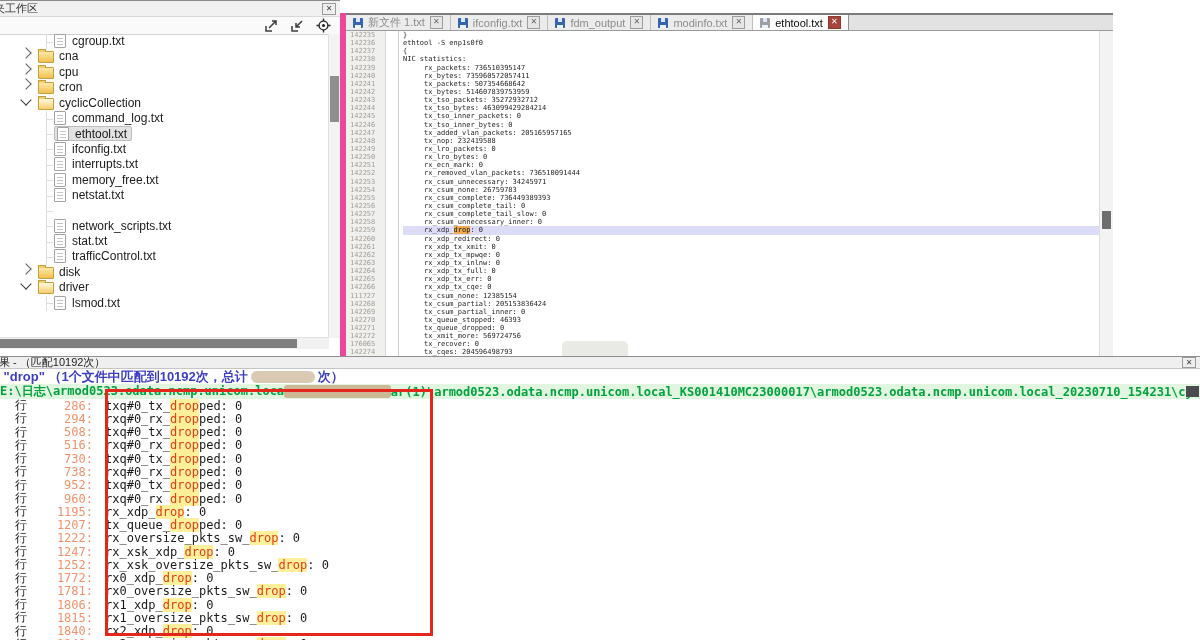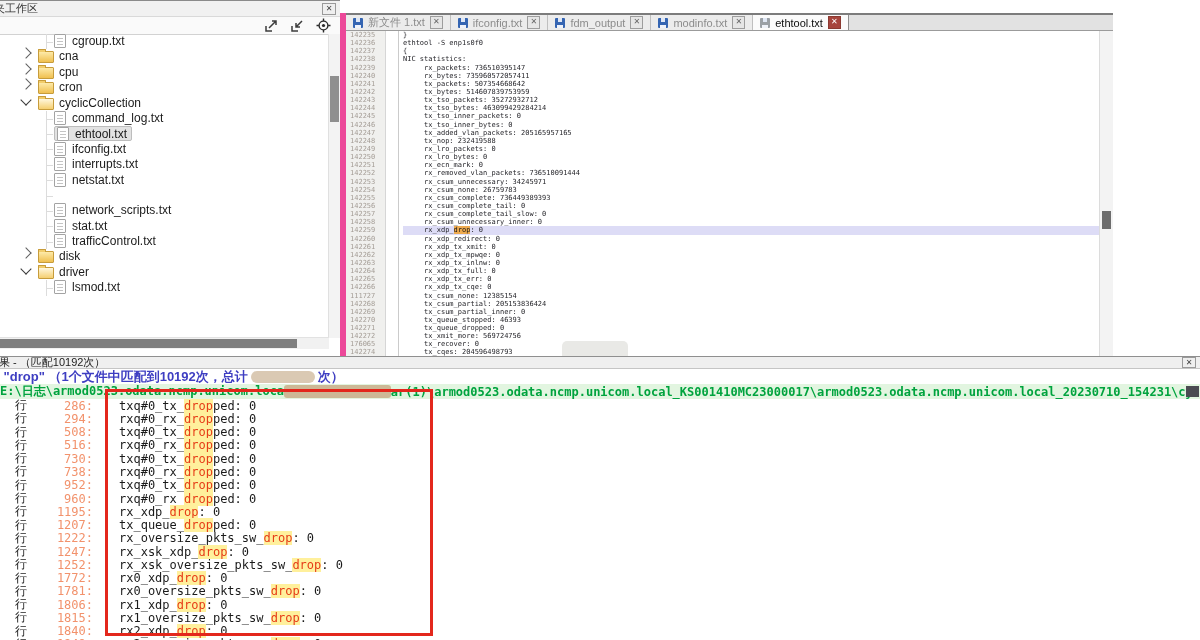--- a/index.html
+++ b/index.html
@@ -91,21 +91,21 @@
   .b1{width:64px;height:12px;background:rgba(215,196,172,.92);margin:0 3px}
   .b2{width:162px;height:13px;background:rgba(203,178,143,.92);border-radius:3px}
   .rpath{height:15px;background:#e2f5e0;display:flex;align-items:center;white-space:nowrap;
          overflow:hidden;font:bold 12px "DejaVu Sans Mono",monospace;color:#00a33e;position:relative}
   .pathend{position:absolute;right:1px;top:2px;width:13px;height:11px;background:#4b4b52}
   .rrows{position:absolute;left:0;right:0;top:43px;bottom:0;overflow:hidden;
          font:12px "DejaVu Sans Mono",monospace;color:#1a1a1a}
   .rrow{height:13.28px;display:flex;align-items:center;white-space:pre}
   .rlab{font-family:"Liberation Sans",sans-serif;font-size:12px;margin-left:15px;width:16px;color:#222}
   .rnum{width:62px;text-align:right;color:#f2926c}
-  .rtxt{margin-left:26px}
+  .rtxt{margin-left:12px}
   .rtxt .hl{background:#fff09c;color:#e63c17}
   .redbox{position:absolute;left:105px;top:33px;width:328px;height:247px;border:3px solid #e3271c;
           box-sizing:border-box;pointer-events:none}
 </style>
 </head>
 <body>
 
 <div id="app">
 
   <section id="workspace">
@@ -169,20 +169,24 @@
             <span>ethtool.txt</span>
           </span>
         </div>
         <div class="trow lv2">
           <span class="ico file"></span>
           <span>ifconfig.txt</span>
         </div>
         <div class="trow lv2">
           <span class="ico file"></span>
           <span>interrupts.txt</span>
+        </div>
+        <div class="trow lv2">
+          <span class="ico file"></span>
+          <span>memory_free.txt</span>
         </div>
         <div class="trow lv2">
           <span class="ico file"></span>
           <span>netstat.txt</span>
         </div>
         <div class="trow lv2"></div>
         <div class="trow lv2">
           <span class="ico file"></span>
           <span>network_scripts.txt</span>
         </div>

